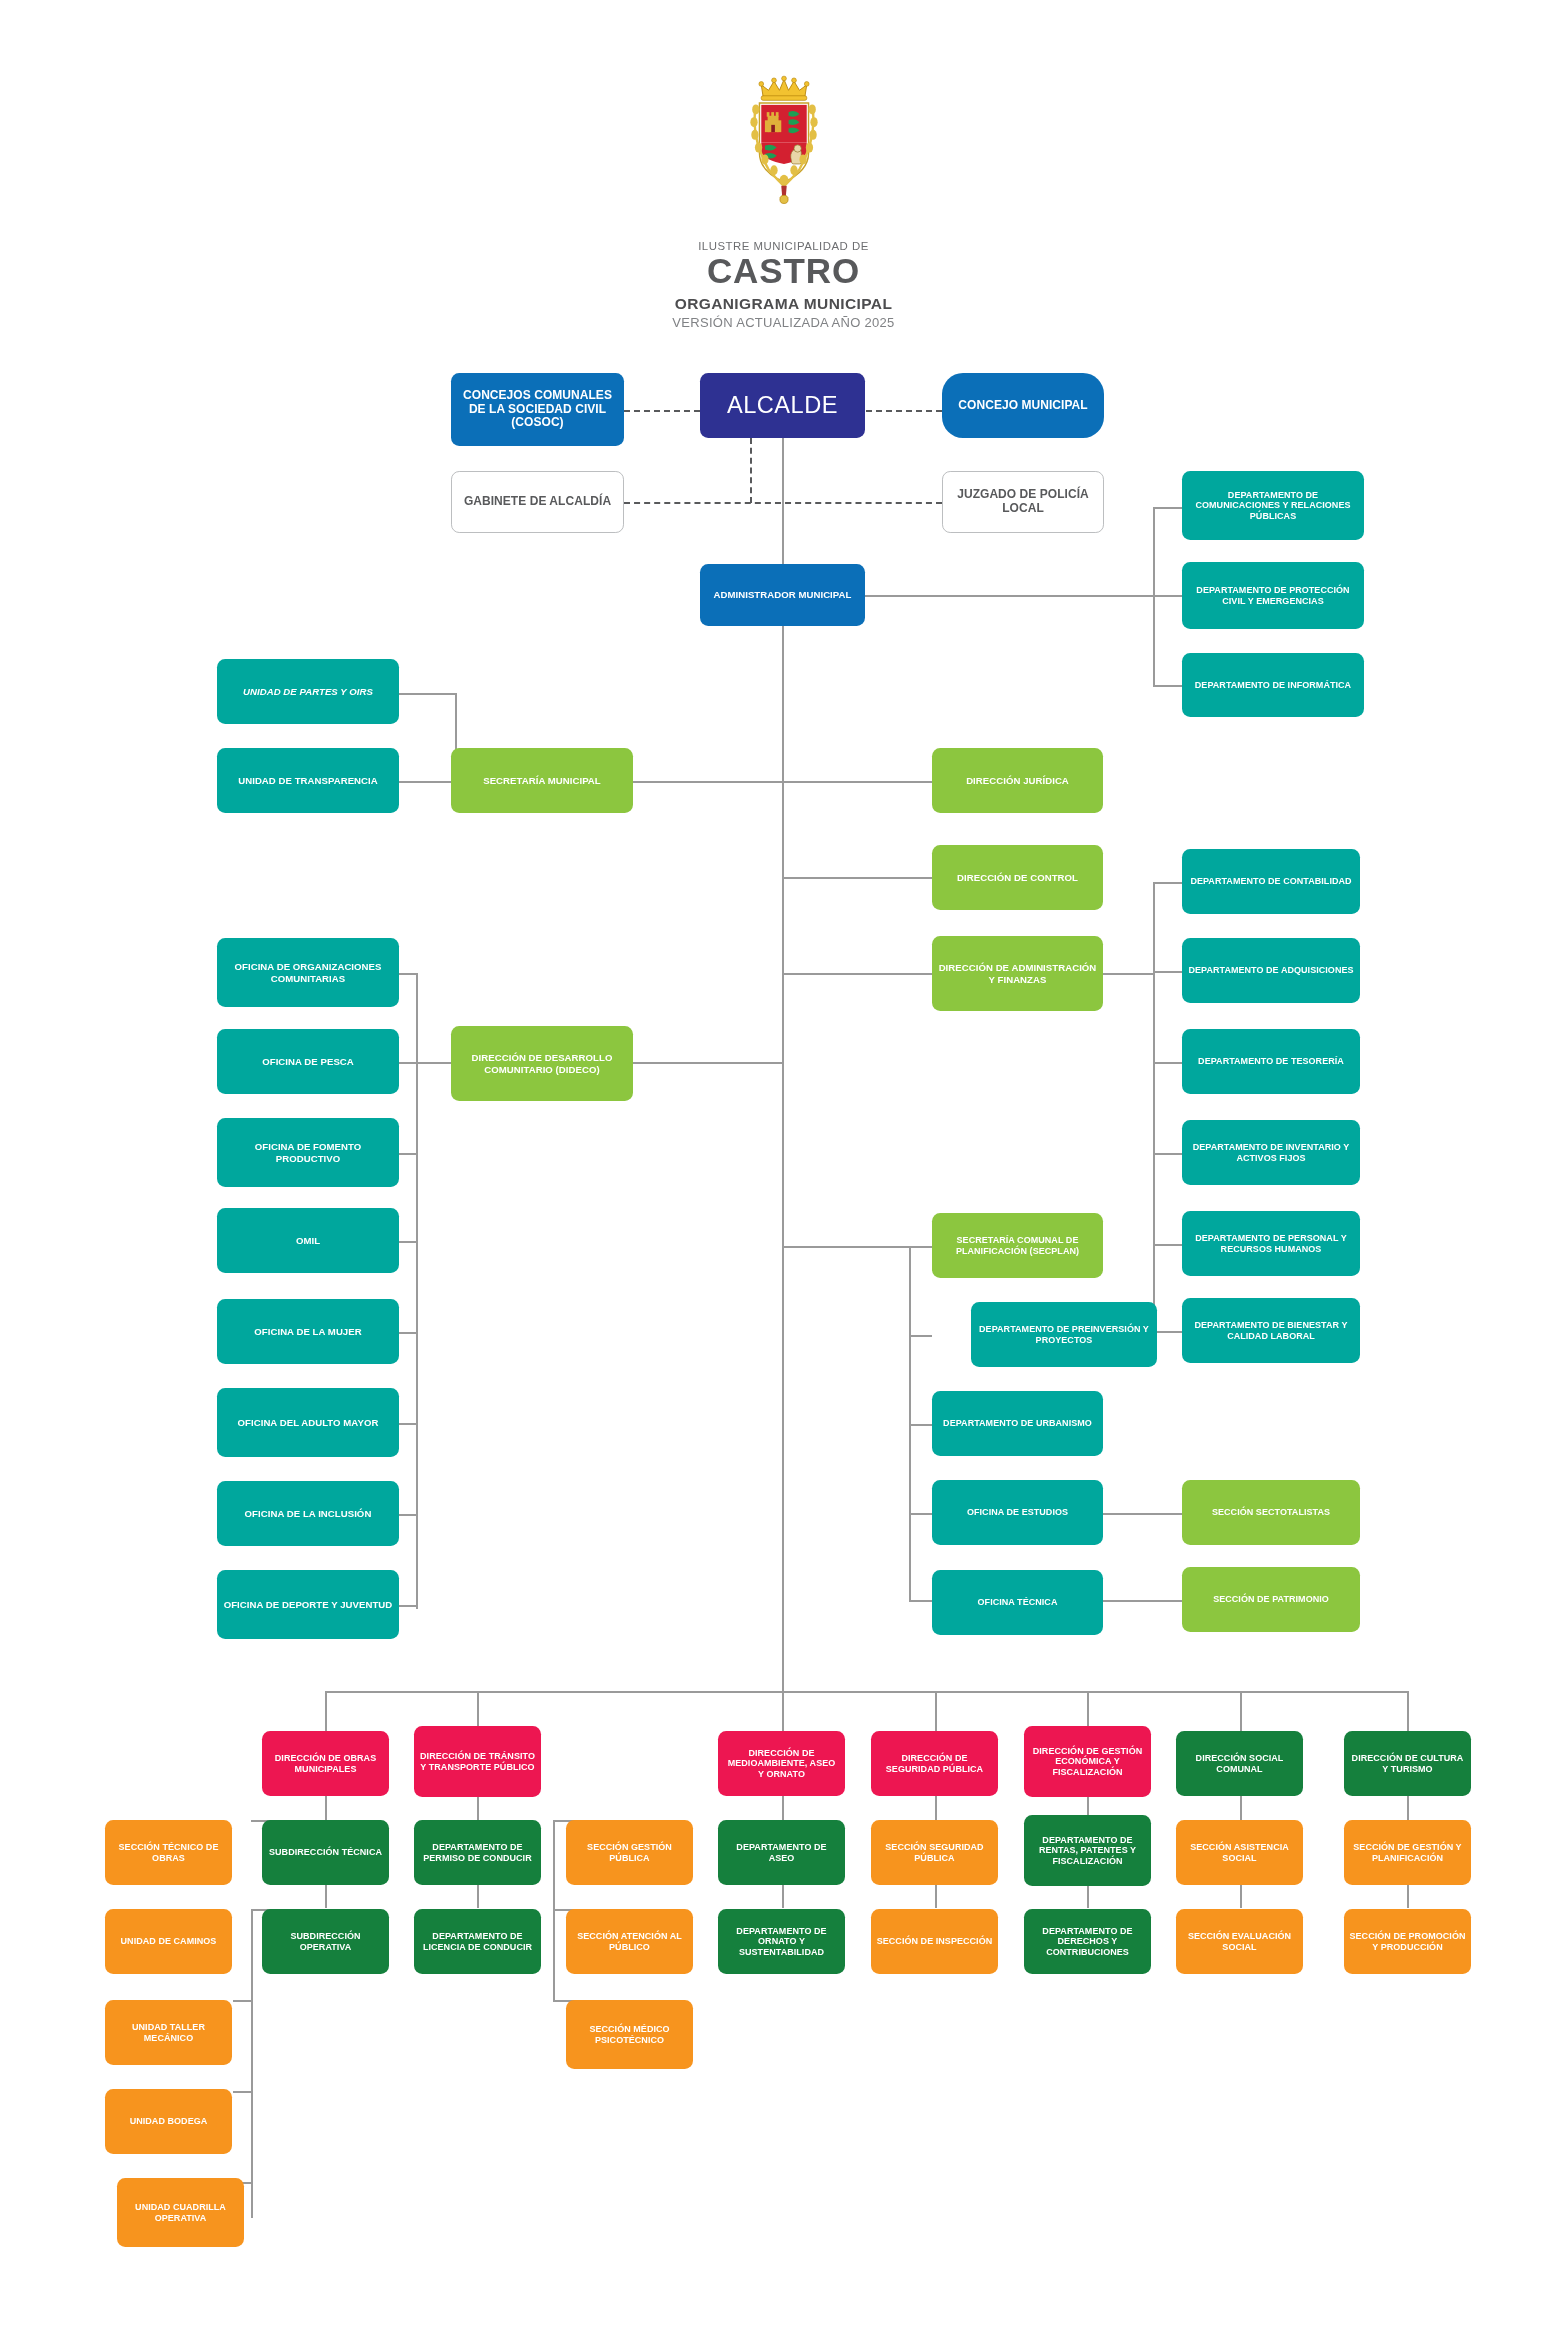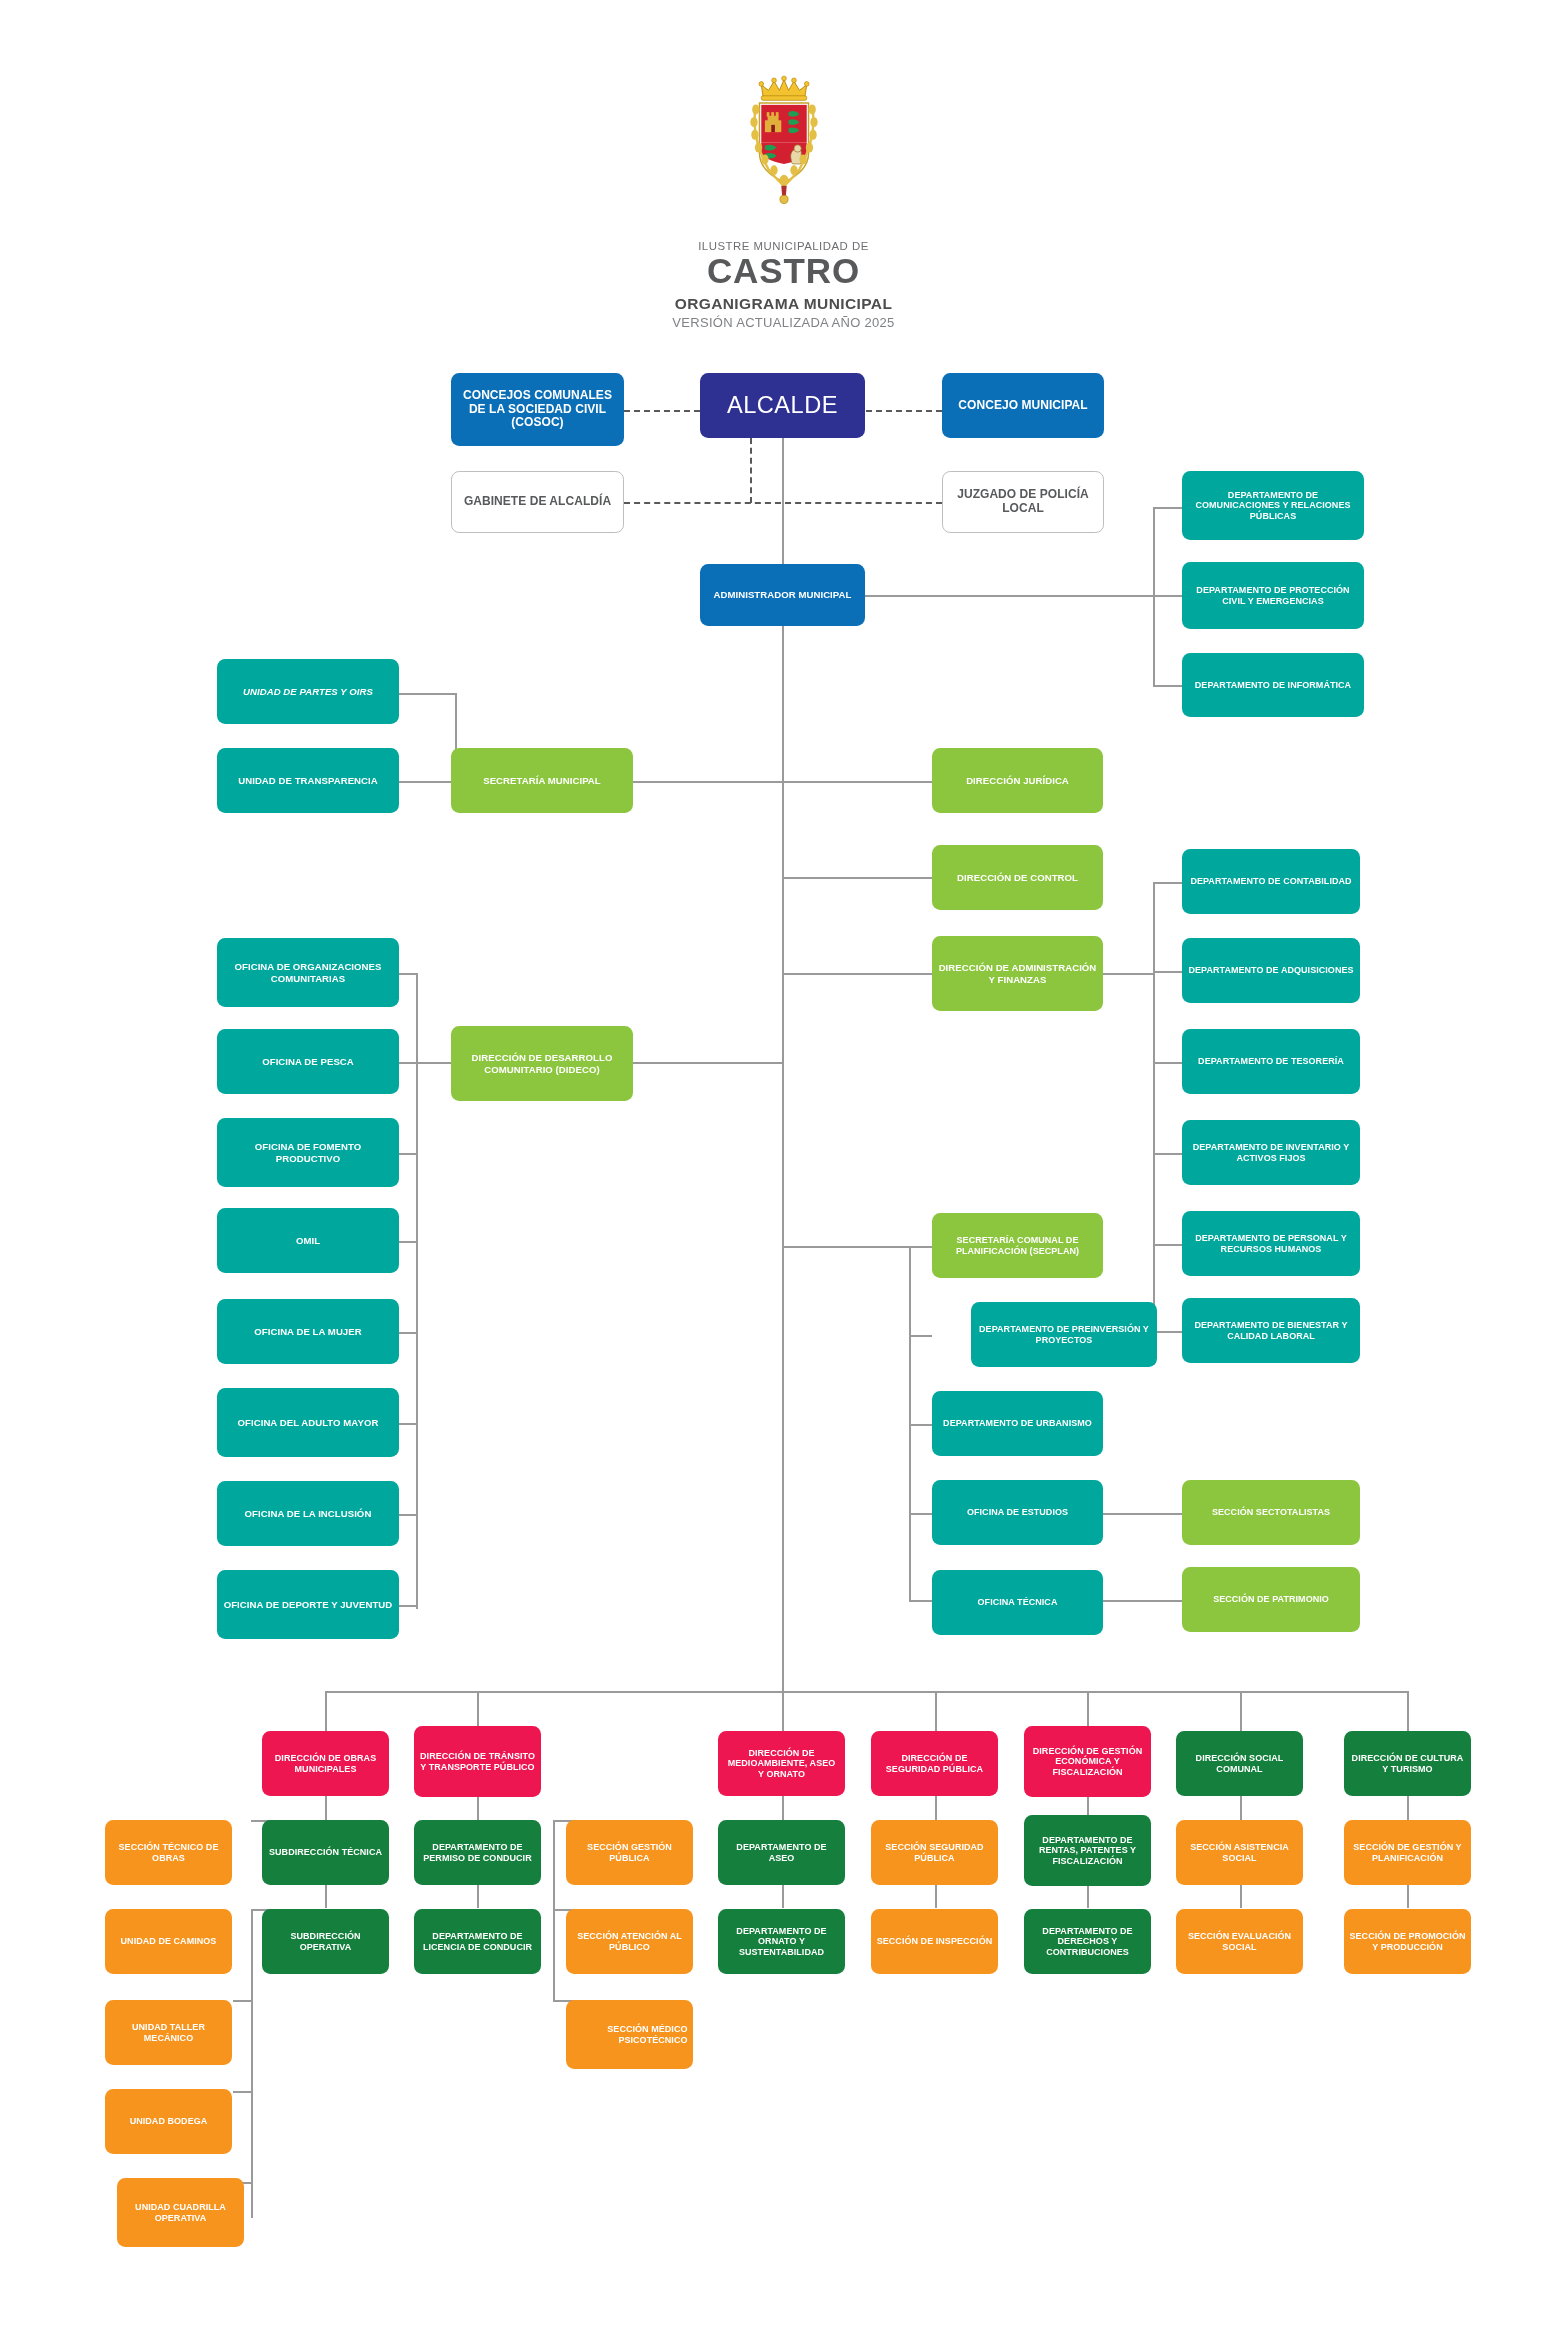--- a/index.html
+++ b/index.html
@@ -223,21 +223,21 @@
   <div class="ln v" style="left:1240px;top:1864px;height:44px;"></div>
   <div class="ln v" style="left:1407px;top:1775px;height:45px;"></div>
   <div class="ln v" style="left:1407px;top:1864px;height:44px;"></div>
 
   <div class="bx c-blue fs-11" style="left:451px;top:373px;width:173px;height:73px;">
       <span>CONCEJOS COMUNALES DE LA SOCIEDAD CIVIL (COSOC)</span>
     </div>
   <div class="bx c-alcalde fs-alcalde" style="left:700px;top:373px;width:165px;height:65px;">
       <span>ALCALDE</span>
     </div>
-  <div class="bx c-blue fs-11" style="left:942px;top:373px;width:162px;height:65px;">
+  <div class="bx c-blue fs-11" style="left:942px;top:373px;width:162px;height:65px;border-radius:21px;">
       <span>CONCEJO MUNICIPAL</span>
     </div>
 
   <div class="bx c-white fs-11" style="left:451px;top:471px;width:173px;height:62px;">
       <span>GABINETE DE ALCALDÍA</span>
     </div>
   <div class="bx c-white fs-11" style="left:942px;top:471px;width:162px;height:62px;">
       <span>JUZGADO DE POLICÍA LOCAL</span>
     </div>
 
@@ -393,21 +393,21 @@
     </div>
   <div class="bx c-orangedk fs-10" style="left:414px;top:1909px;width:127px;height:65px;">
       <span>DEPARTAMENTO DE LICENCIA DE CONDUCIR</span>
     </div>
   <div class="bx c-orange fs-10" style="left:566px;top:1820px;width:127px;height:65px;">
       <span>SECCIÓN GESTIÓN PÚBLICA</span>
     </div>
   <div class="bx c-orange fs-10" style="left:566px;top:1909px;width:127px;height:65px;">
       <span>SECCIÓN ATENCIÓN AL PÚBLICO</span>
     </div>
-  <div class="bx c-orange fs-10" style="left:566px;top:2000px;width:127px;height:69px;text-align:right;">
+  <div class="bx c-orange fs-10" style="left:566px;top:2000px;width:127px;height:69px;">
       <span>SECCIÓN MÉDICO PSICOTÉCNICO</span>
     </div>
 
   <div class="bx c-orangedk fs-10" style="left:718px;top:1820px;width:127px;height:65px;">
       <span>DEPARTAMENTO DE ASEO</span>
     </div>
   <div class="bx c-orangedk fs-10" style="left:718px;top:1909px;width:127px;height:65px;">
       <span>DEPARTAMENTO DE ORNATO Y SUSTENTABILIDAD</span>
     </div>
 

